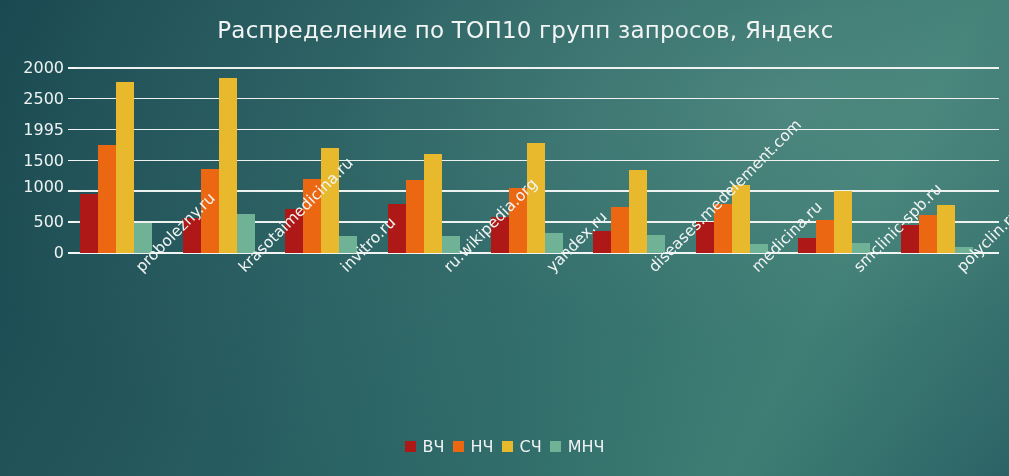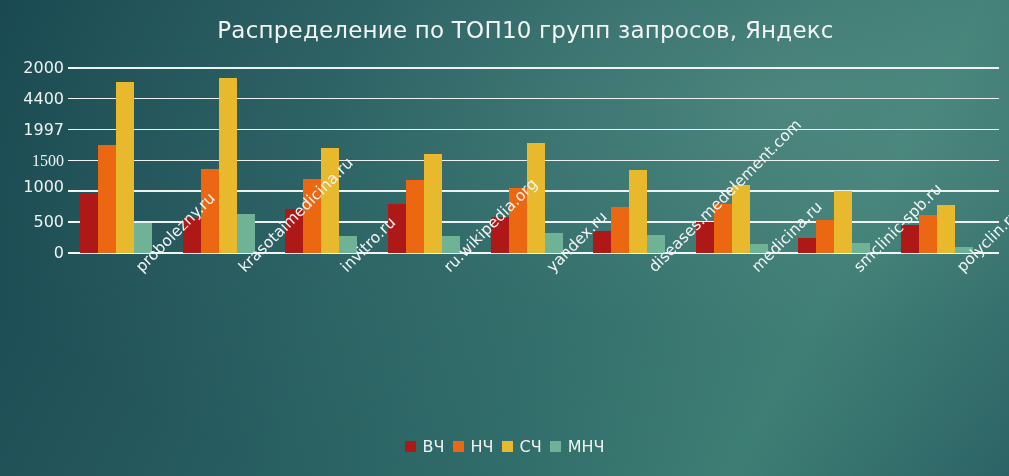--- a/index.html
+++ b/index.html
@@ -142,25 +142,25 @@
 </head>
 <body>
 
 <div id="page">
 
   <div id="chart-title">Распределение по ТОП10 групп запросов, Яндекс</div>
 
   <div id="y-labels">
       <div class="y-label" style="top: 0px;">2000</div>
       <div class="tick" style="top: 9px;"></div>
-      <div class="y-label" style="top: 30.8333px;">4400</div>
+      <div class="y-label" style="top: 30.8333px;">2500</div>
       <div class="tick" style="top: 39.8333px;"></div>
-      <div class="y-label" style="top: 61.6667px;">1997</div>
+      <div class="y-label" style="top: 61.6667px;">1995</div>
       <div class="tick" style="top: 70.6667px;"></div>
-      <div class="y-label" style="top: 92.5px; font-family: Liberation Serif, serif;">1500</div>
+      <div class="y-label" style="top: 92.5px;">1500</div>
       <div class="tick" style="top: 101.5px;"></div>
       <div class="y-label" style="top: 119px;">1000</div>
       <div class="tick" style="top: 132.333px;"></div>
       <div class="y-label" style="top: 154.167px; padding-left: 24px;">500</div>
       <div class="tick" style="top: 163.167px;"></div>
       <div class="y-label" style="top: 185px;">0</div>
       <div class="tick" style="top: 194px;"></div>
     </div>
 
   <div id="plot-area">

